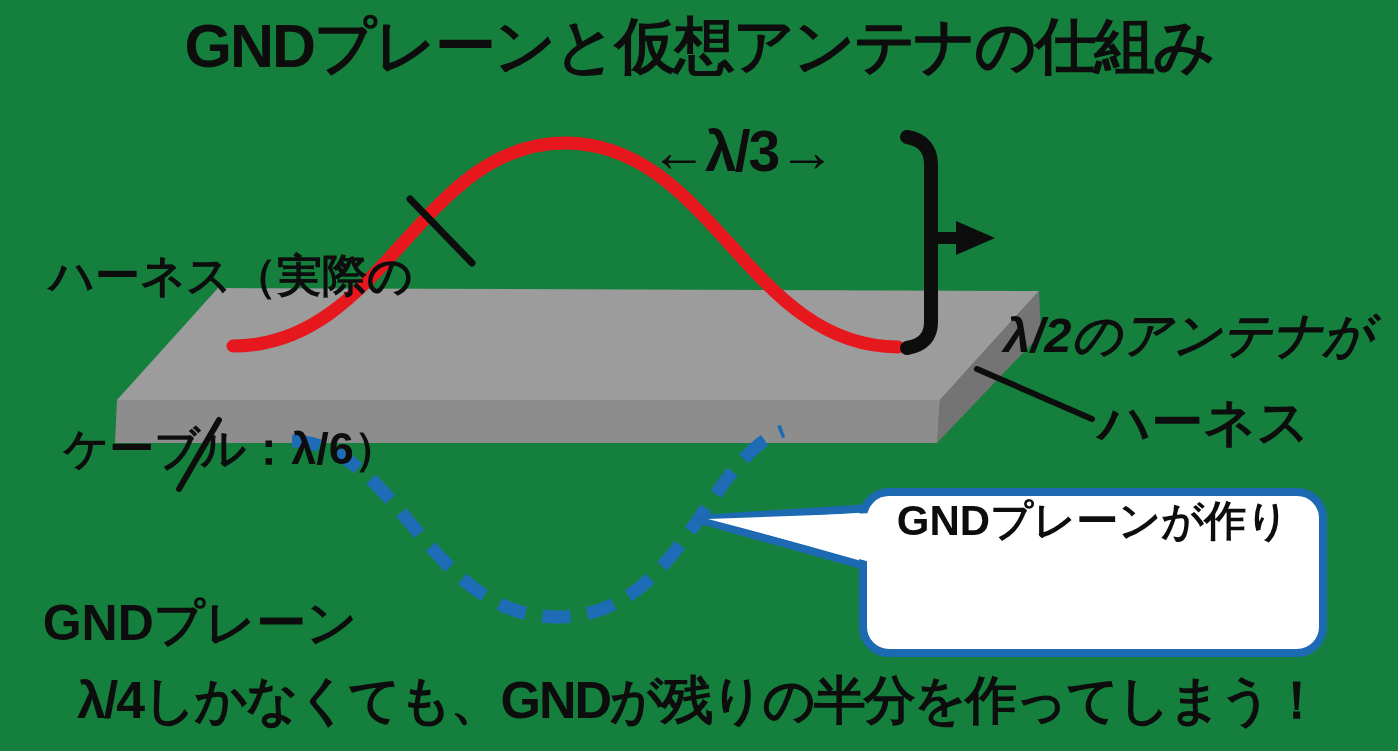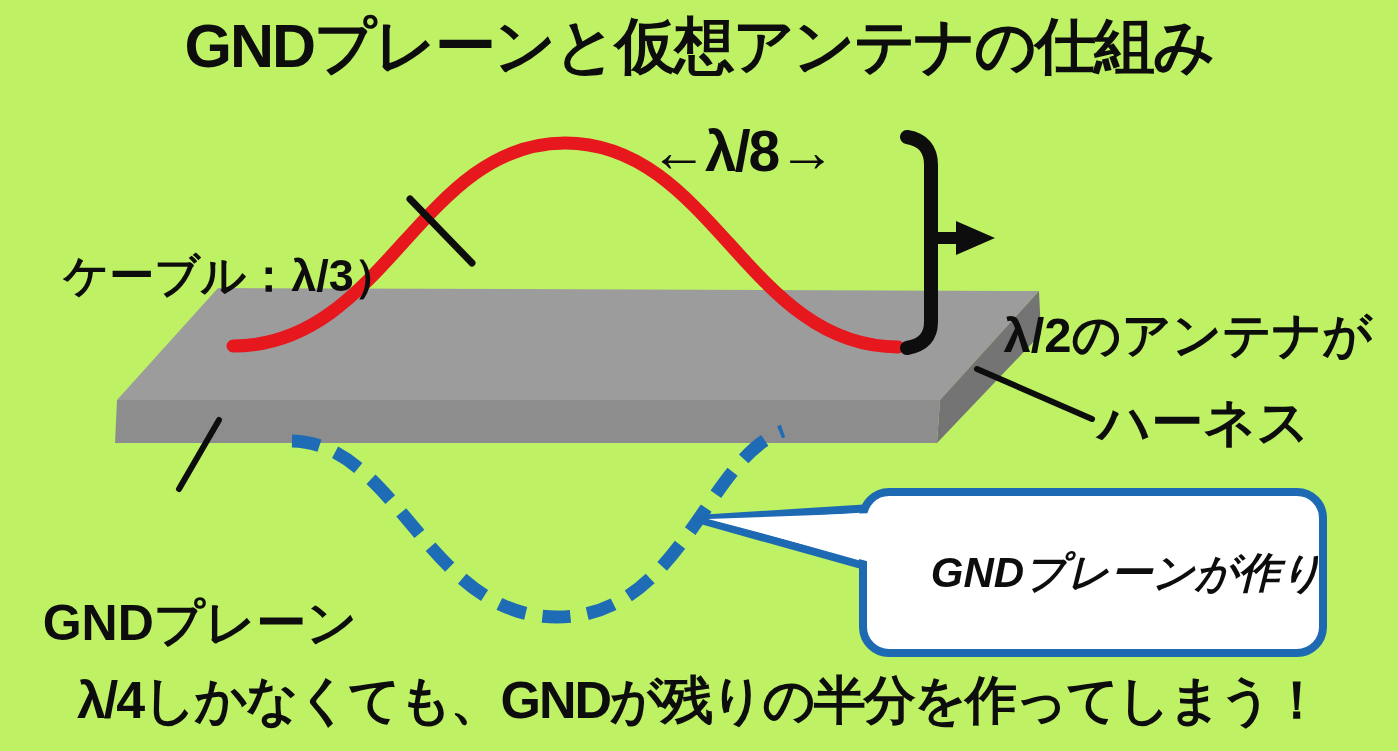--- a/index.html
+++ b/index.html
@@ -1,49 +1,49 @@
 <!DOCTYPE html>
 <html><head>
 <meta charset="utf-8">
 <style>
   html,body { margin:0; padding:0; background:#ffffff; }
   .stage {
-    position:relative; width:1398px; height:751px; background:#bef264;
+    position:relative; width:1398px; height:751px; background:#15803d;
     overflow:hidden;
     font-family:"Liberation Sans","DejaVu Sans",sans-serif;
     color:#0d0d0d;
   }
   svg.diagram { position:absolute; left:0; top:0; }
   .label { position:absolute; font-weight:900; color:#0d0d0d; white-space:pre; }
   .title {
     left:0; right:0; top:6px; text-align:center;
     font-size:61px; letter-spacing:-2px;
   }
   .harness {
     left:15px; top:132px; width:432px; text-align:center;
     font-size:45px; line-height:1.28;
   }
   .lambda-quarter {
     left:650px; top:118px; font-size:57px; letter-spacing:-2px;
   }
   .lambda-half {
     left:978px; top:188px; width:420px; text-align:center;
-    font-size:49px; line-height:1.2;
+    font-size:49px; line-height:1.2;font-style:italic;
   }
   .mirror {
     left:1098px; top:388px; font-size:52px;
   }
   .gnd-plane {
     left:25px; top:476px; width:350px; text-align:center;
     font-size:50px; line-height:1.18;
   }
   .bubble-text {
     left:863px; top:492px; width:460px; height:161px;
-    display:flex; flex-direction:column; align-items:flex-end; justify-content:center;
-    font-size:42px; line-height:1.38; text-align:center;font-style:italic;
+    display:flex; flex-direction:row; align-items:flex-start; justify-content:center;
+    font-size:42px; line-height:1.38; text-align:center;
   }
   .bottom-note {
     left:0; right:0; top:666px; text-align:center;
     font-size:52px; letter-spacing:-2px;
   }
 </style>
 </head>
 <body>
 
 <div class="stage">
@@ -69,24 +69,25 @@
     <polygon points="956,221 956,255 995,238" fill="#0d0d0d"></polygon>
 
     <polygon points="872,508 697,519 872,568" fill="#ffffff" stroke-width="8" stroke-linejoin="round" stroke="#1d6ab3"></polygon>
     <rect x="863" y="492" width="460" height="161" rx="26" fill="#ffffff" stroke-width="8" stroke="#1d6ab3"></rect>
     <polygon points="874,513 708,519 874,563" fill="#ffffff"></polygon>
   </svg>
 
   <div class="label title">GNDプレーンと仮想アンテナの仕組み</div>
 
   <div class="label harness">
-    <div>ケーブル：λ/3）</div>
+    <div>ハーネス（実際の</div>
+    <div>ケーブル：λ/6）</div>
   </div>
 
-  <div class="label lambda-quarter">←λ/8→</div>
+  <div class="label lambda-quarter">←λ/3→</div>
 
   <div class="label lambda-half">
     <div>λ/2のアンテナが</div>
   </div>
 
   <div class="label mirror">ハーネス</div>
 
   <div class="label gnd-plane">
     <div>GNDプレーン</div>
     

